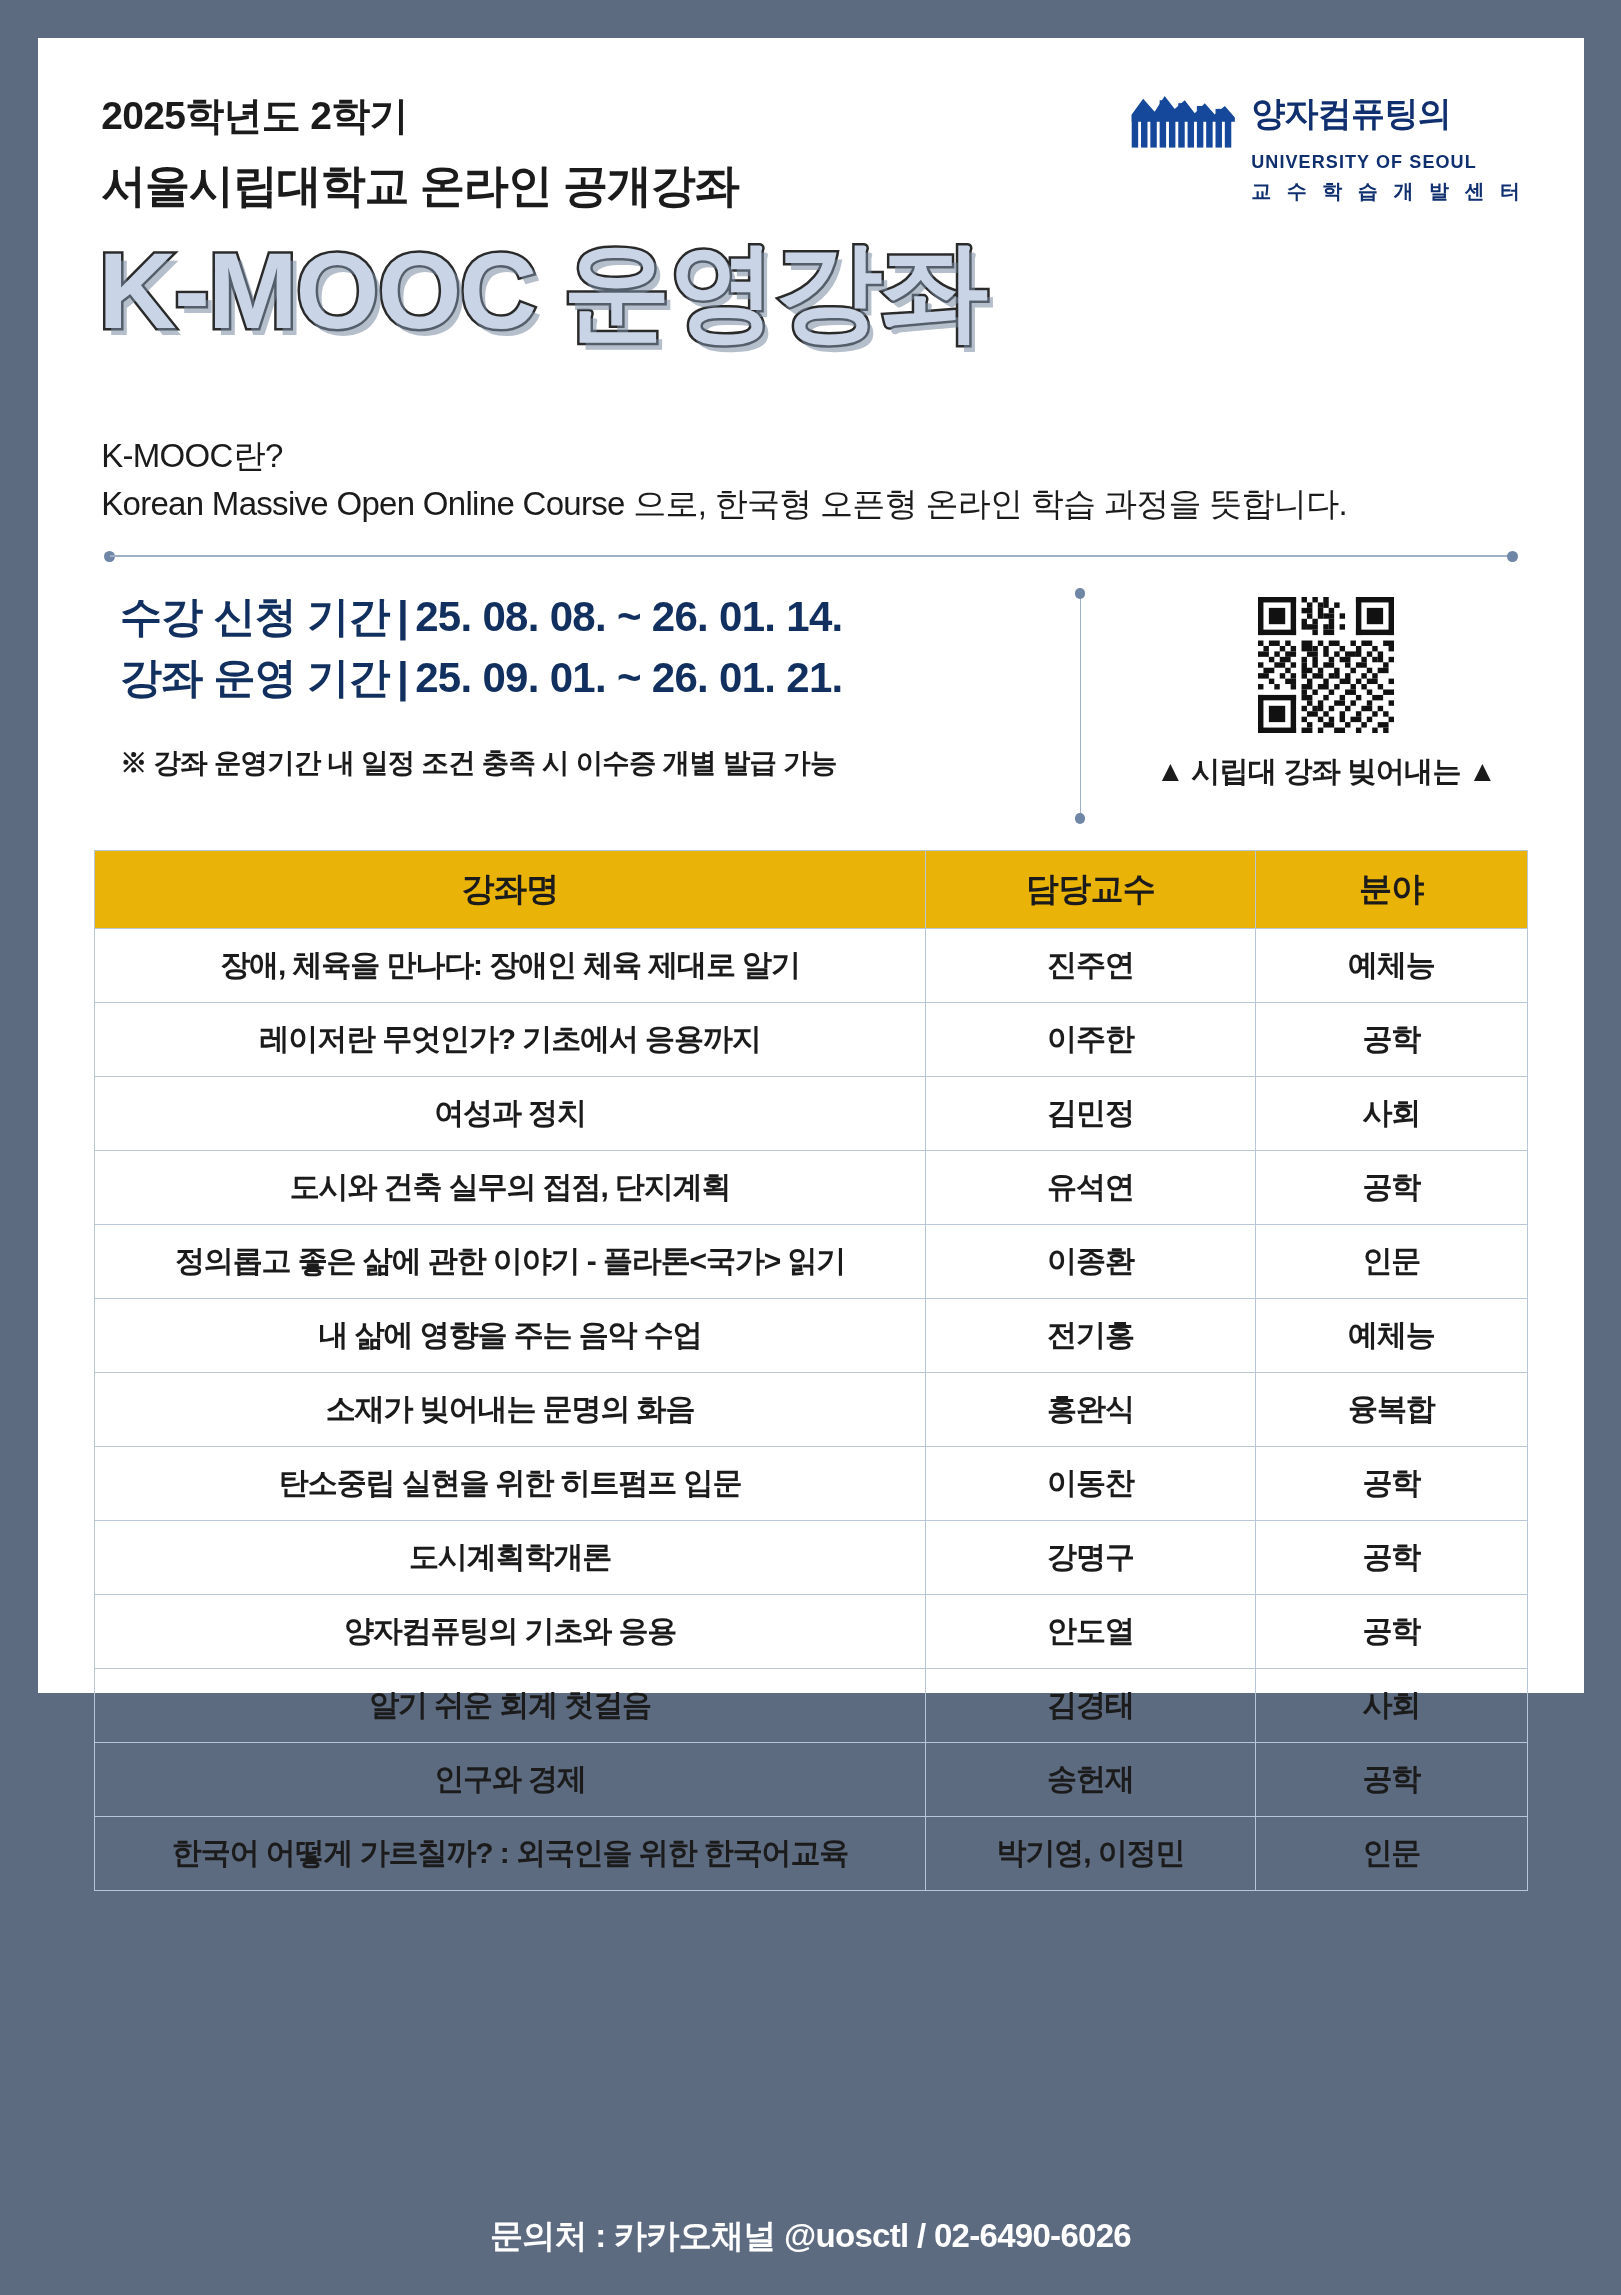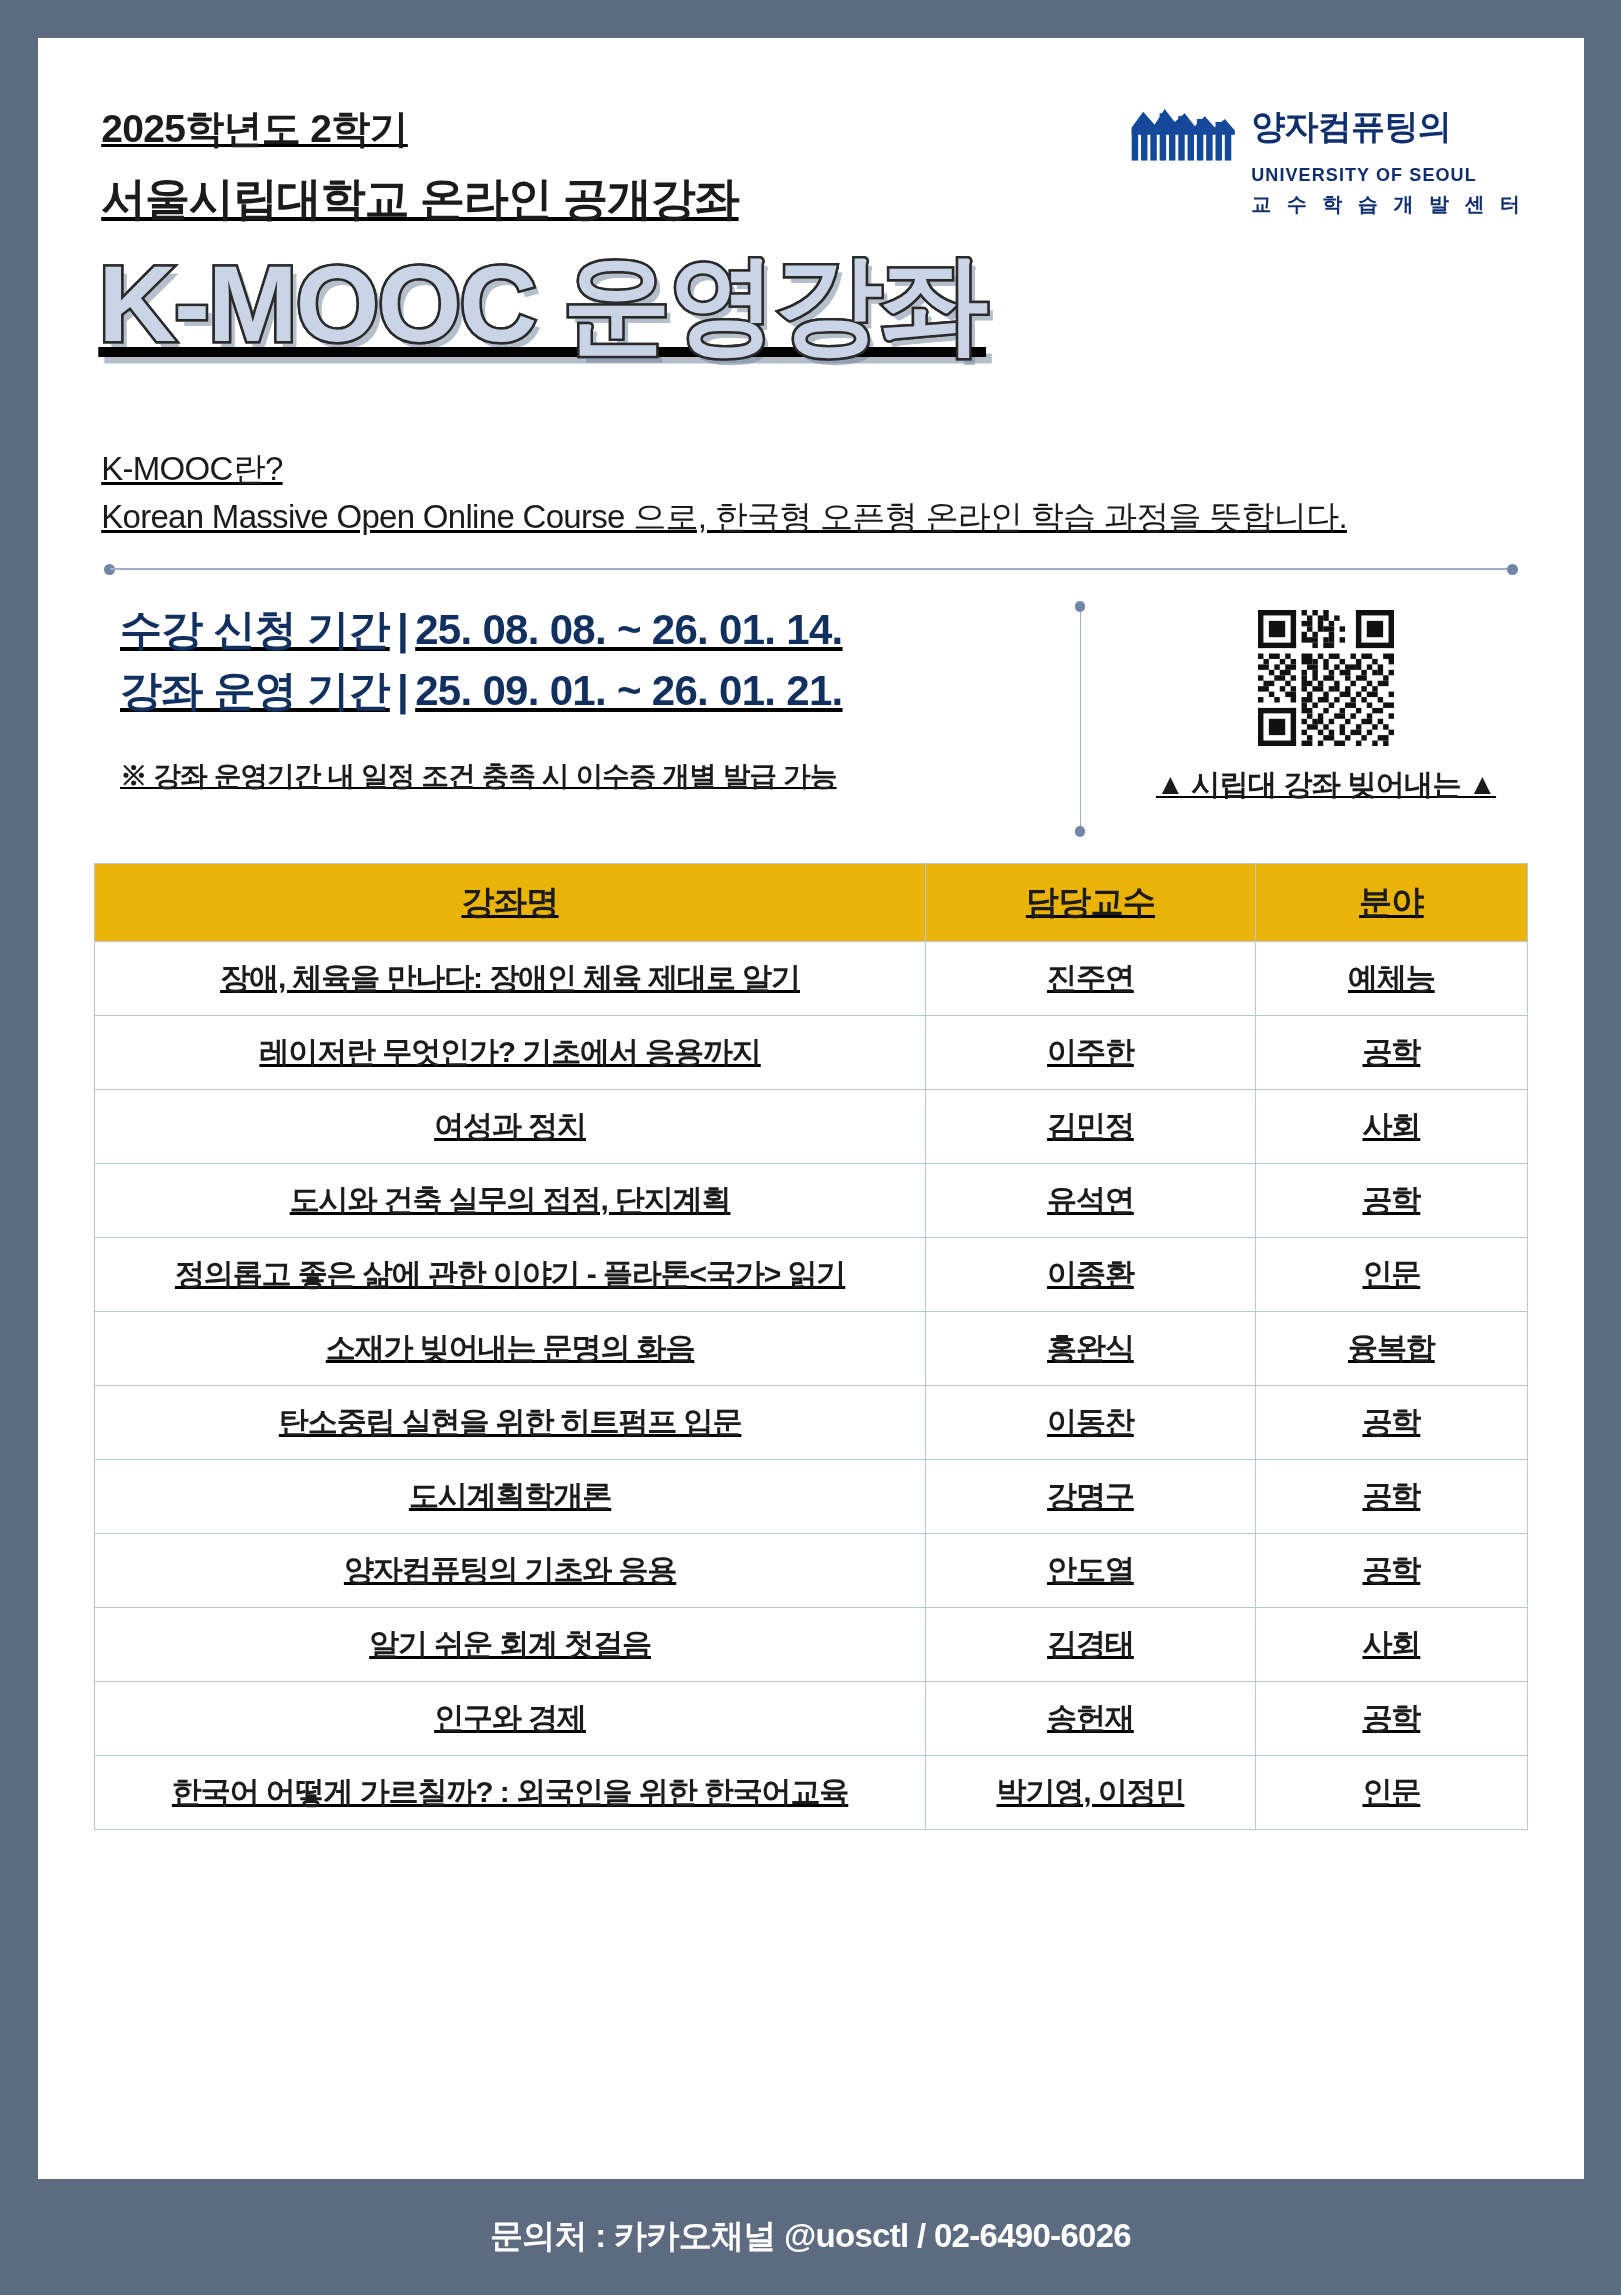--- a/index.html
+++ b/index.html
@@ -19,25 +19,24 @@
     width: 1621px;
     height: 2295px;
     background: #5d6b80;
     box-sizing: border-box;
     padding: 38px 38px 0 38px;
   }
 
   .sheet {
     position: relative;
     width: 1546px;
-    height: 2141px;
+    height: 1655px;
     background: #ffffff;
     box-sizing: border-box;
-    padding: 58px 56px 0 56px;
-    text-decoration: underline;
+    padding: 45px 56px 0 56px;
   }
 
   
   .header {
     position: relative;
     height: 339px;
   }
   .eyebrow {
     font-size: 39px;
     font-weight: bold;
@@ -513,20 +512,25 @@
           <td>도시와 건축 실무의 접점, 단지계획</td>
           <td>유석연</td>
           <td>공학</td>
         </tr>
         <tr>
           <td>정의롭고 좋은 삶에 관한 이야기 - 플라톤&lt;국가&gt; 읽기</td>
           <td>이종환</td>
           <td>인문</td>
         </tr>
         <tr>
+          <td>내 삶에 영향을 주는 음악 수업</td>
+          <td>전기홍</td>
+          <td>예체능</td>
+        </tr>
+        <tr>
           <td>소재가 빚어내는 문명의 화음</td>
           <td>홍완식</td>
           <td>융복합</td>
         </tr>
         <tr>
           <td>탄소중립 실현을 위한 히트펌프 입문</td>
           <td>이동찬</td>
           <td>공학</td>
         </tr>
         <tr>

